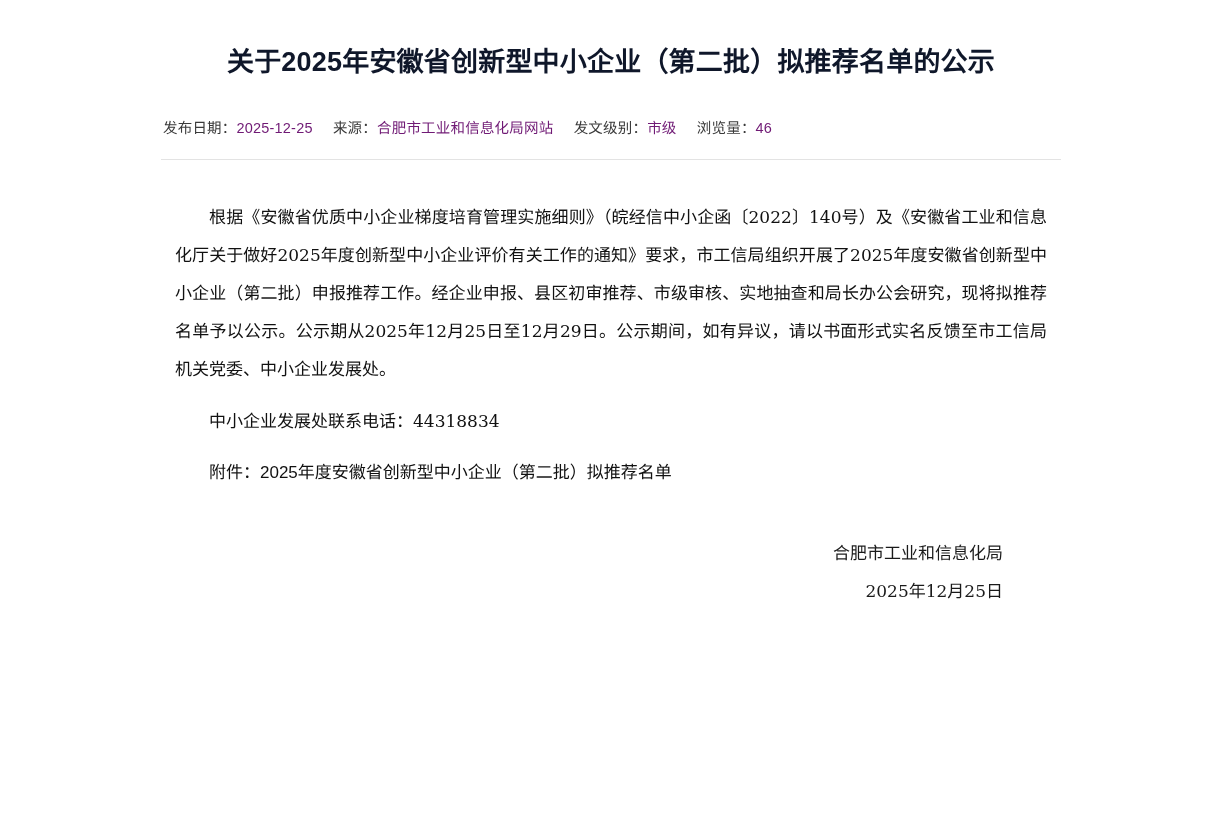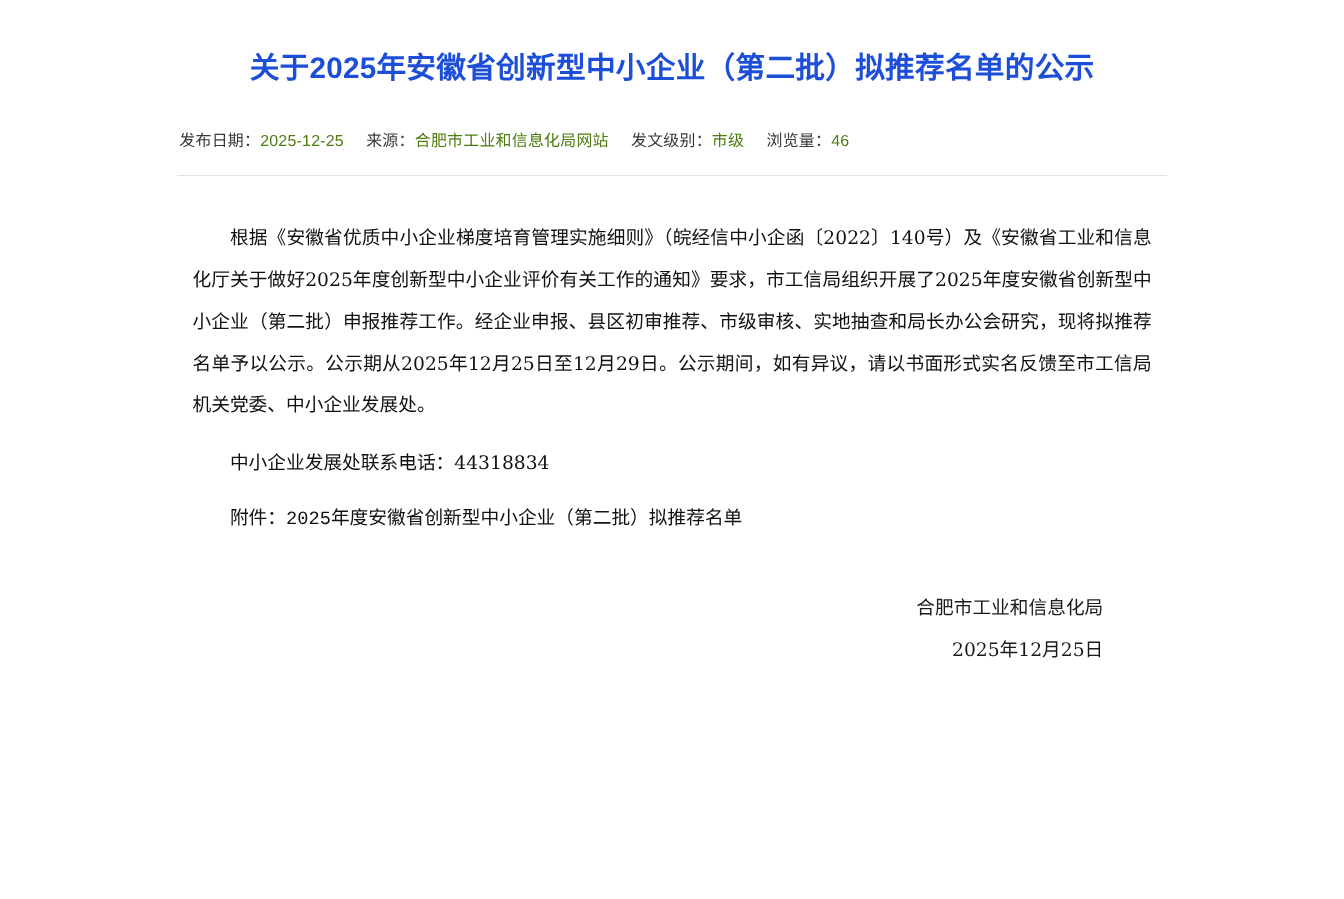--- a/index.html
+++ b/index.html
@@ -24,21 +24,21 @@
   .content-wrap {
     width: 900px;
     margin: 0 auto;
     padding-top: 40px;
   }
   .article-title {
     font-size: 27px;
     font-weight: bold;
     line-height: 44px;
     text-align: center;
-    color: #1d4ed8;
+    color: #0f172a;
     letter-spacing: 0.2px;
     margin: 0 auto;
     width: 830px;
   }
   .meta-bar {
     margin-top: 32px;
     font-size: 14.5px;
     color: #3a3a3a;
     text-align: left;
     padding-left: 2px;
@@ -48,21 +48,21 @@
     display: inline-block;
     white-space: nowrap;
   }
   .meta-item + .meta-item {
     margin-left: 16px;
   }
   .meta-label {
     color: #3a3a3a;
   }
   .meta-value {
-    color: #4d7c0f;
+    color: #701a75;
   }
   .divider {
     margin-top: 22px;
     border: 0;
     border-top: 1px solid #e3e3e3;
     width: 900px;
   }
   .body-text {
     margin-top: 38px;
     font-family: "DejaVu Serif", "Liberation Serif", serif;
@@ -79,21 +79,21 @@
   .phone-line {
     margin: 0;
     text-indent: 2em;
     font-family: "DejaVu Serif", "Liberation Serif", serif;
     font-size: 17px;
     line-height: 38px;
   }
   .attachment-line {
     margin-top: 28px;
     text-indent: 2em;
-    font-family: Liberation Mono, monospace;
+    font-family: Liberation Sans, sans-serif;
     font-size: 17px;
     line-height: 38px;
   }
   .signature {
     margin-top: 42px;
     text-align: right;
     font-family: "DejaVu Serif", "Liberation Serif", serif;
     font-size: 17px;
     line-height: 38px;
     padding-right: 58px;

